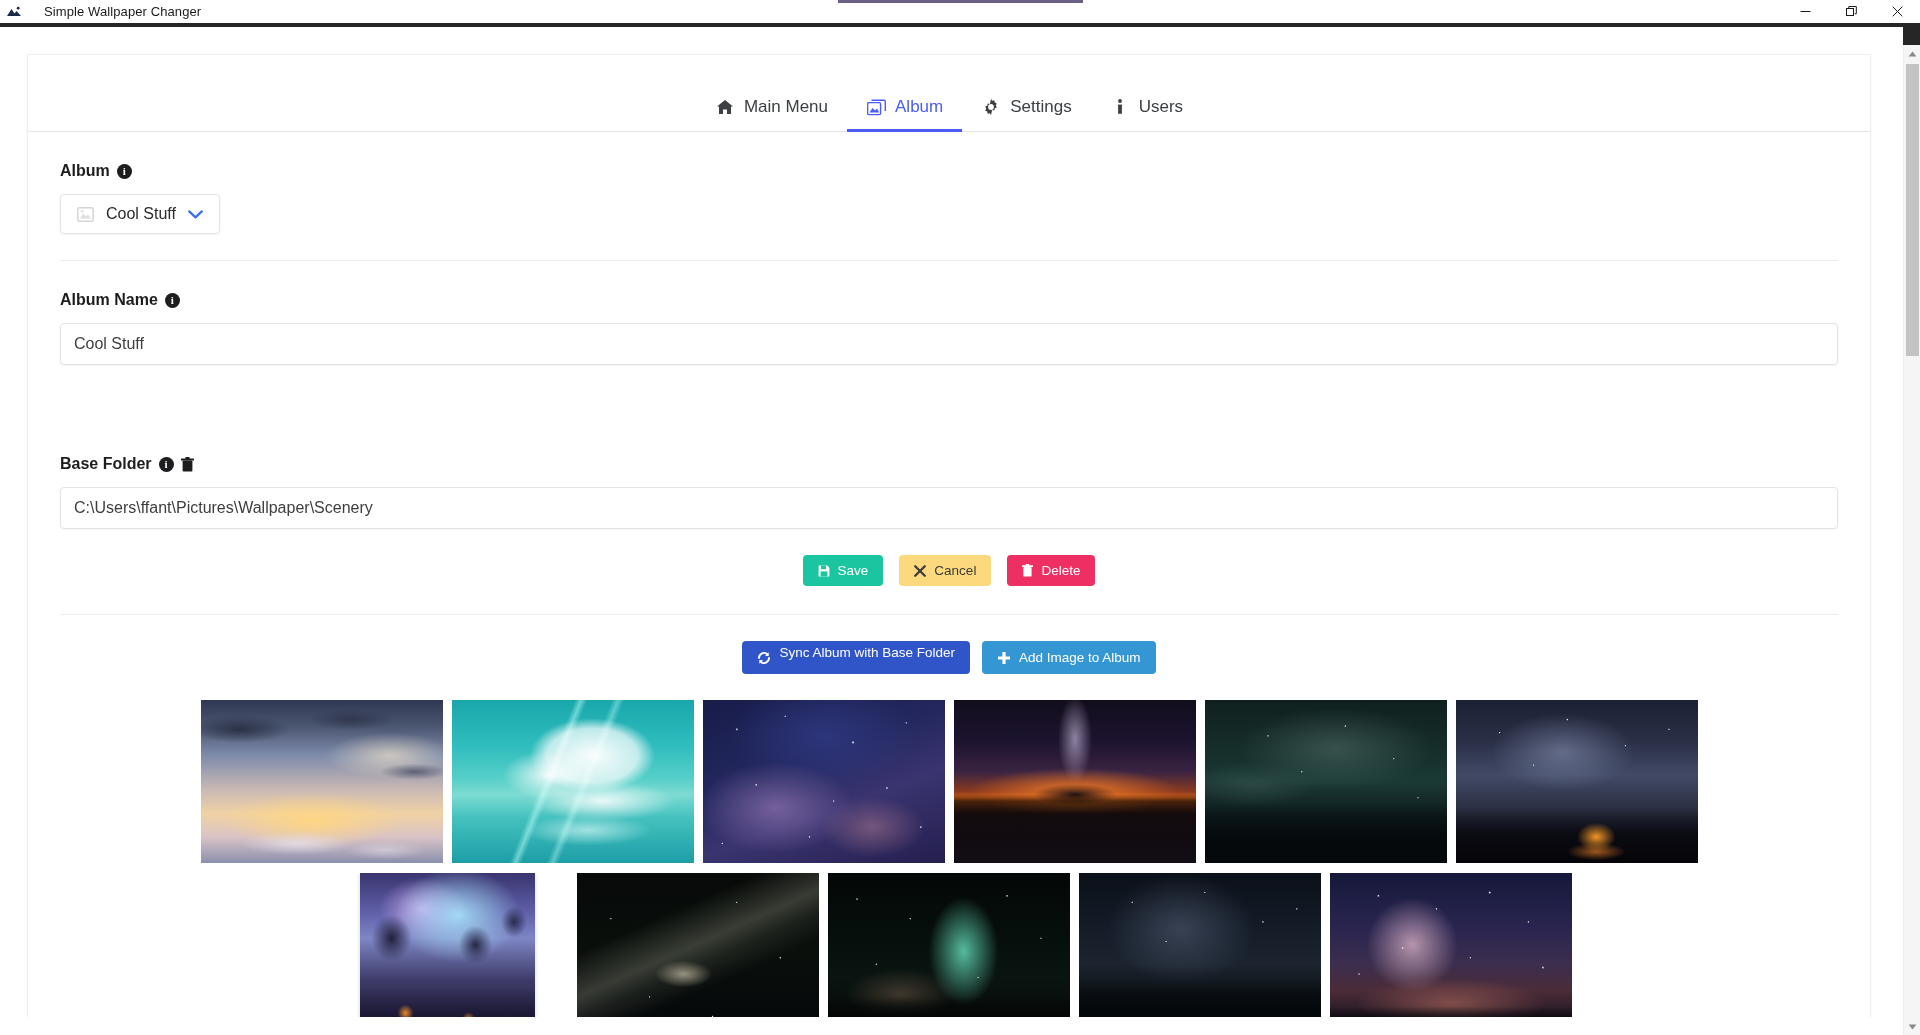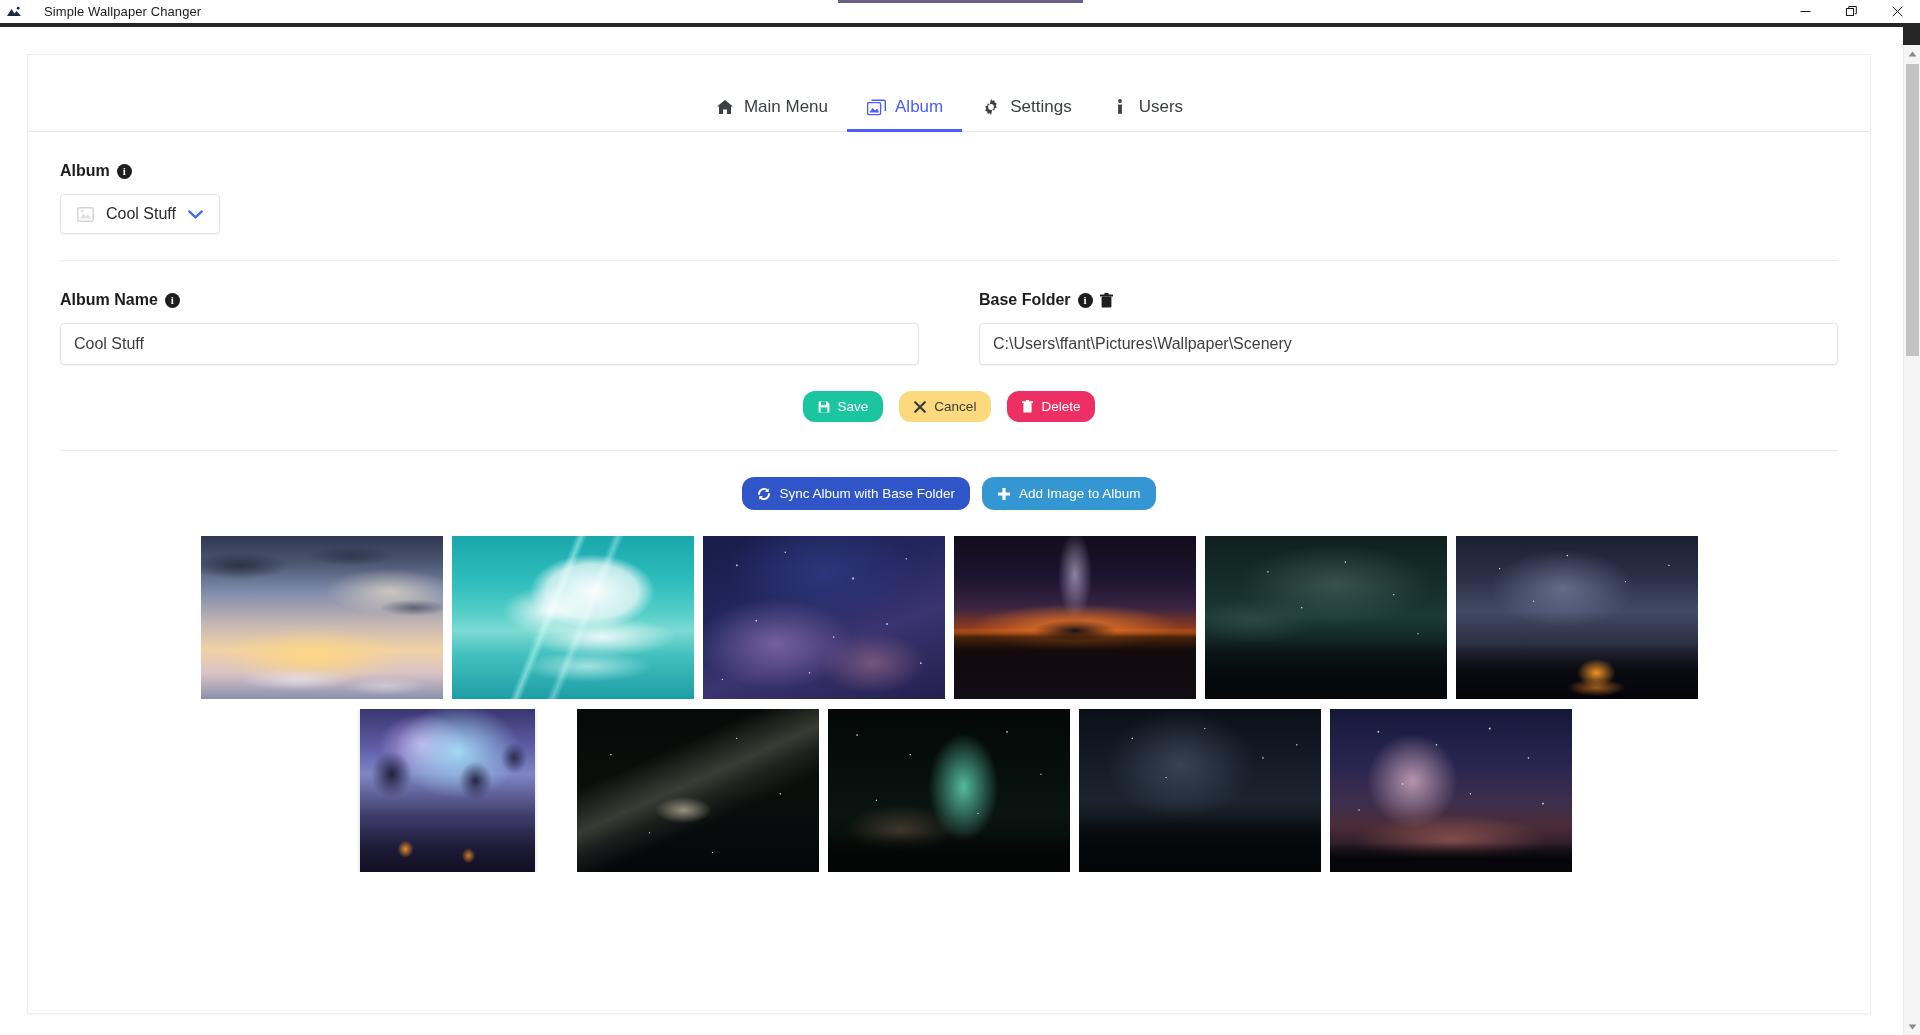--- a/index.html
+++ b/index.html
@@ -103,38 +103,38 @@
     padding: 10px 16px; min-width: 152px;
     box-shadow: 0 1px 2px rgba(0,0,0,0.05);
   }
   .album-select .img-ic { opacity: .28; display:flex; }
   .album-select .val { font-size: 16px; color: #2b2b2b; }
   .album-select .chev { margin-left: auto; color: #3a6df0; display:flex; }
 
   .divider { height: 1px; background: #ededed; margin: 26px 32px 0 32px; }
 
   .fields {
-    display: flex; gap: 60px; padding: 0 32px;
+    display: flex; gap: 60px; padding: 0 32px; flex-direction: column;
   }
   .field { flex: 1; }
   .field input {
     width: 100%; margin-top: 14px; padding: 11px 13px;
     font-size: 16px; color: #3e3e3e; border: 1px solid #e3e3e3;
     border-radius: 4px; background: #fff; outline: none;
     font-family: "Liberation Sans", sans-serif;
     box-shadow: 0 1px 2px rgba(0,0,0,0.04);
   }
 
   
   .crud-row {
     display: flex; justify-content: center; gap: 16px; margin-top: 26px;
   }
   .btn {
-    display: inline-flex; align-items: center; gap: 8px;
-    border: none; border-radius: 12px; padding: 8px 15px;
+    display: inline-flex; gap: 8px;
+    border: none; border-radius: 4px; padding: 8px 15px;
     font-size: 13.5px; color: #fff; cursor: pointer;
     font-family: "Liberation Sans", sans-serif;
   }
   .btn .bic { display:flex; align-items:center; }
   .btn-save { background: #1bc5a0; }
   .btn-cancel { background: #fbd97c; color: #3b3b3b; }
   .btn-delete { background: #ed2f63; }
 
   .divider2 { height: 1px; background: #ededed; margin: 28px 32px 0 32px; }
 

